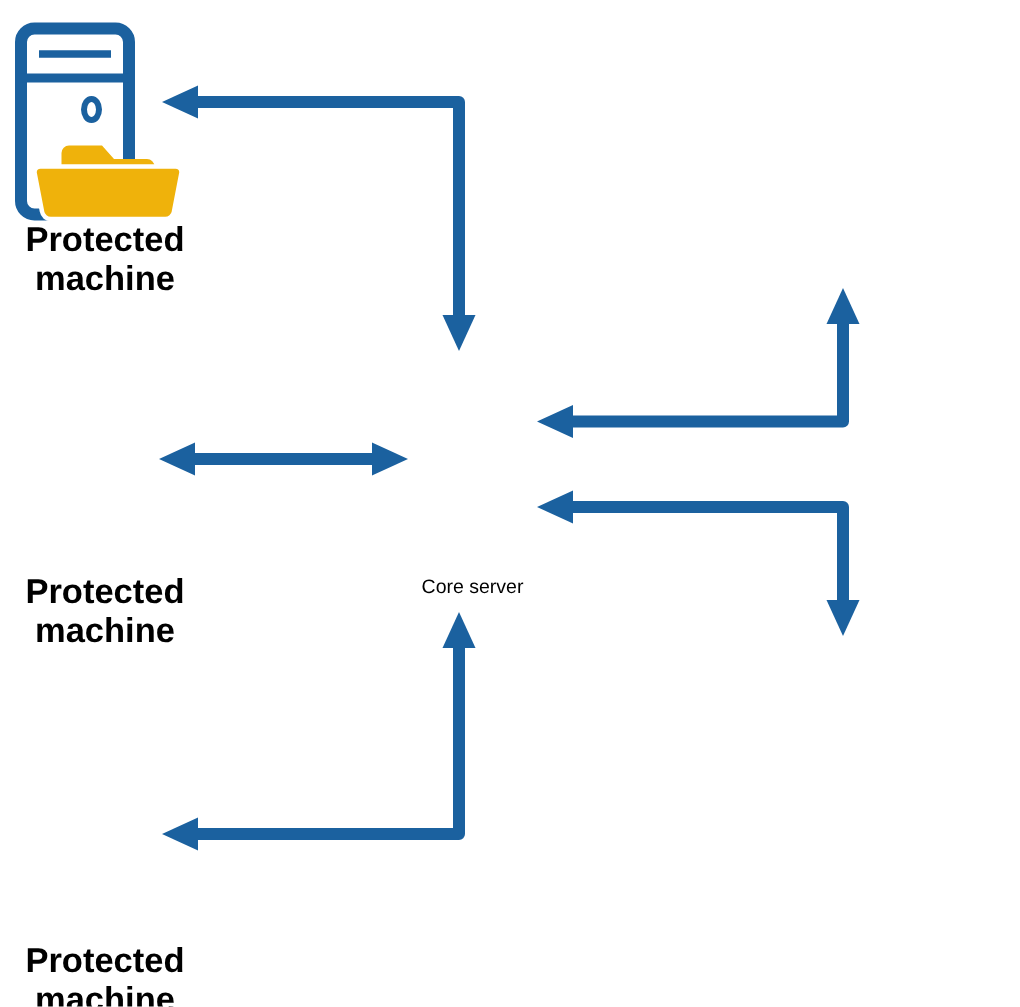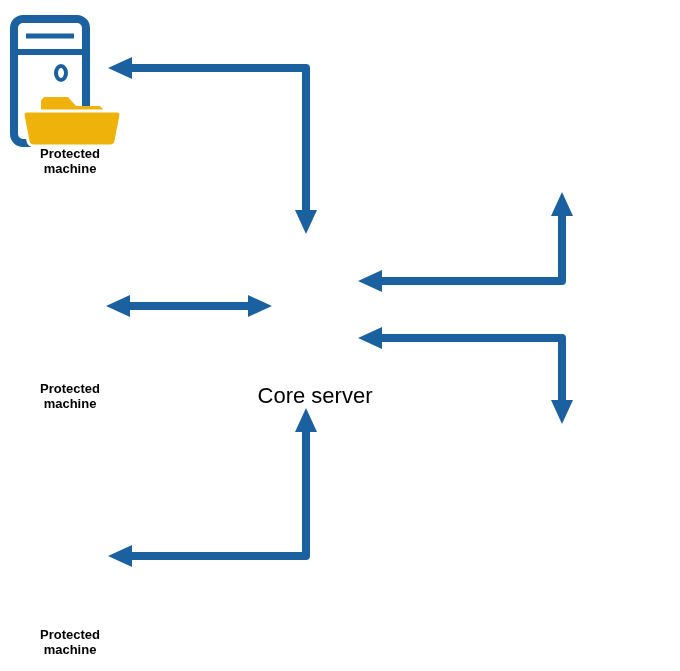--- a/index.html
+++ b/index.html
@@ -24,29 +24,29 @@
   .node-label {
     position: absolute;
     text-align: center;
     color: #000000;
     font-family: "Liberation Sans", sans-serif;
     font-weight: bold;
     line-height: 1.12;
     white-space: pre-line;
   }
   .pm-label {
-    font-size: 13px;
+    font-size: 23px;
     width: 140px;
     left: 0;
   }
   .pm-label-1 { top: 147px; }
   .pm-label-2 { top: 382px; }
   .pm-label-3 { top: 628px; }
   .core-label {
-    font-size: 22px;
+    font-size: 13px;
     width: 180px;
     left: 225px;
     top: 384px;
     font-weight: normal;
   }
   .box-label {
     position: absolute;
     color: #ffffff;
     font-family: "Liberation Sans", sans-serif;
     font-weight: bold;

